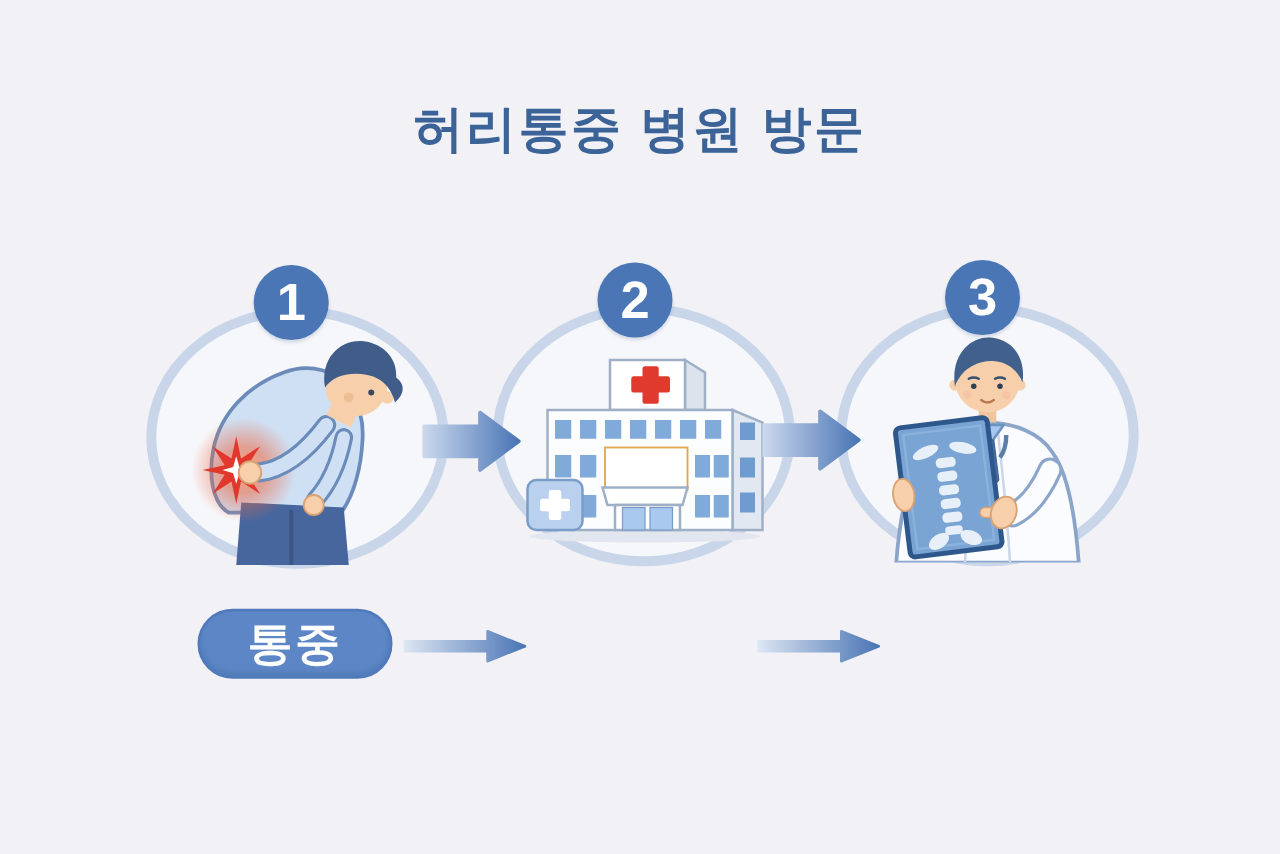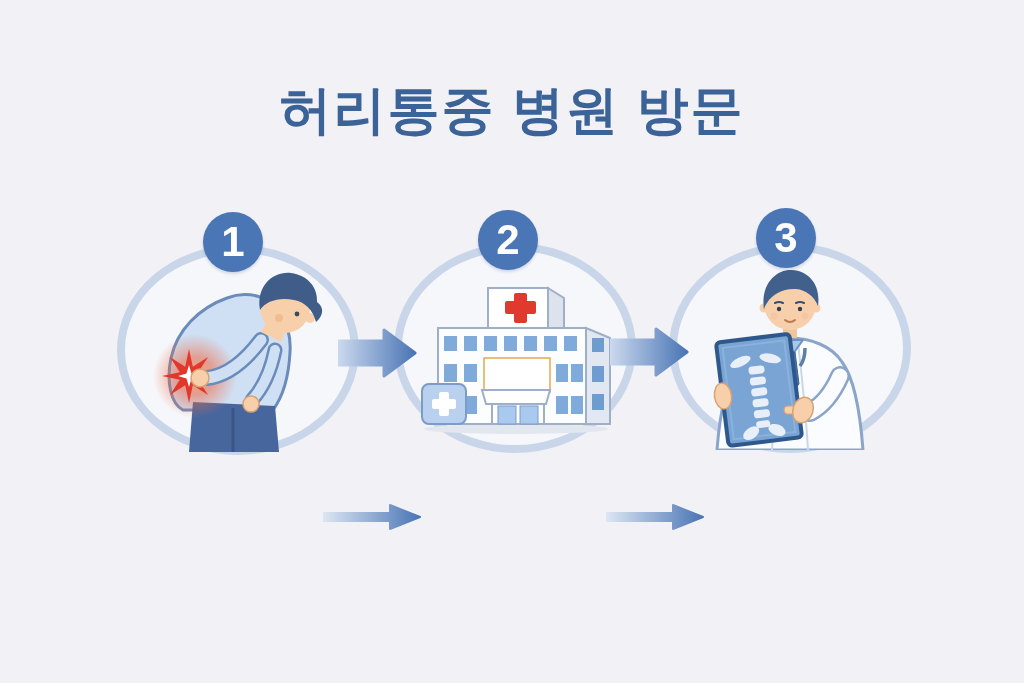--- a/index.html
+++ b/index.html
@@ -2,21 +2,21 @@
 <html><head>
 <meta charset="utf-8">
 <style>
   html,body{margin:0;padding:0;background:#e8e8ee;}
   .canvas{
     position:relative;width:1024px;height:683px;background:#f1f1f6;
     overflow:hidden;font-family:"Liberation Sans",sans-serif;margin:0 auto;
   }
   .title{
     position:absolute;left:0;right:0;top:76px;margin:0;text-align:center;
-    font-size:52px;font-weight:800;color:#3b6397;letter-spacing:2px;
+    font-size:40px;font-weight:800;color:#3b6397;letter-spacing:2px;
   }
   .step-circle{
     position:absolute;width:226px;height:194px;border-radius:50%;
     border:8px solid #c9d6ea;background:#f6f7fb;
   }
   .c1{left:117px;top:245px;}
   .c2{left:394px;top:243px;}
   .c3{left:669px;top:243px;}
   .step-badge{
     position:absolute;width:60px;height:60px;border-radius:50%;
@@ -205,20 +205,21 @@
   <svg class="flow-arrow a2" width="80" height="50" viewBox="0 0 80 50">
     <defs>
         <linearGradient id="ag2" x1="0" y1="0" x2="1" y2="0">
       <stop offset="0%" stop-color="#ccd9ee"></stop>
           <stop offset="100%" stop-color="#4a75b5"></stop>
     </linearGradient>
       </defs>
     <path d="M0,13 L46,13 L46,2 L77,25 L46,48 L46,37 L0,37 Z" fill="url(#ag2)" stroke="url(#ag2)" stroke-width="3" stroke-linejoin="round"></path>
   </svg>
 
+  <div class="label-pill p1">통중</div>
 
   <svg class="pill-arrow pa1" width="100" height="28" viewBox="0 0 100 28">
     <defs>
         <linearGradient id="pg1" x1="0" y1="0" x2="1" y2="0">
       <stop offset="0%" stop-color="#dde6f3"></stop>
           <stop offset="100%" stop-color="#4a75b5"></stop>
     </linearGradient>
       </defs>
     <path d="M0,10 L67,10 L67,2 L97,14 L67,26 L67,18 L0,18 Z" fill="url(#pg1)" stroke="url(#pg1)" stroke-width="2" stroke-linejoin="round"></path>
   </svg>

